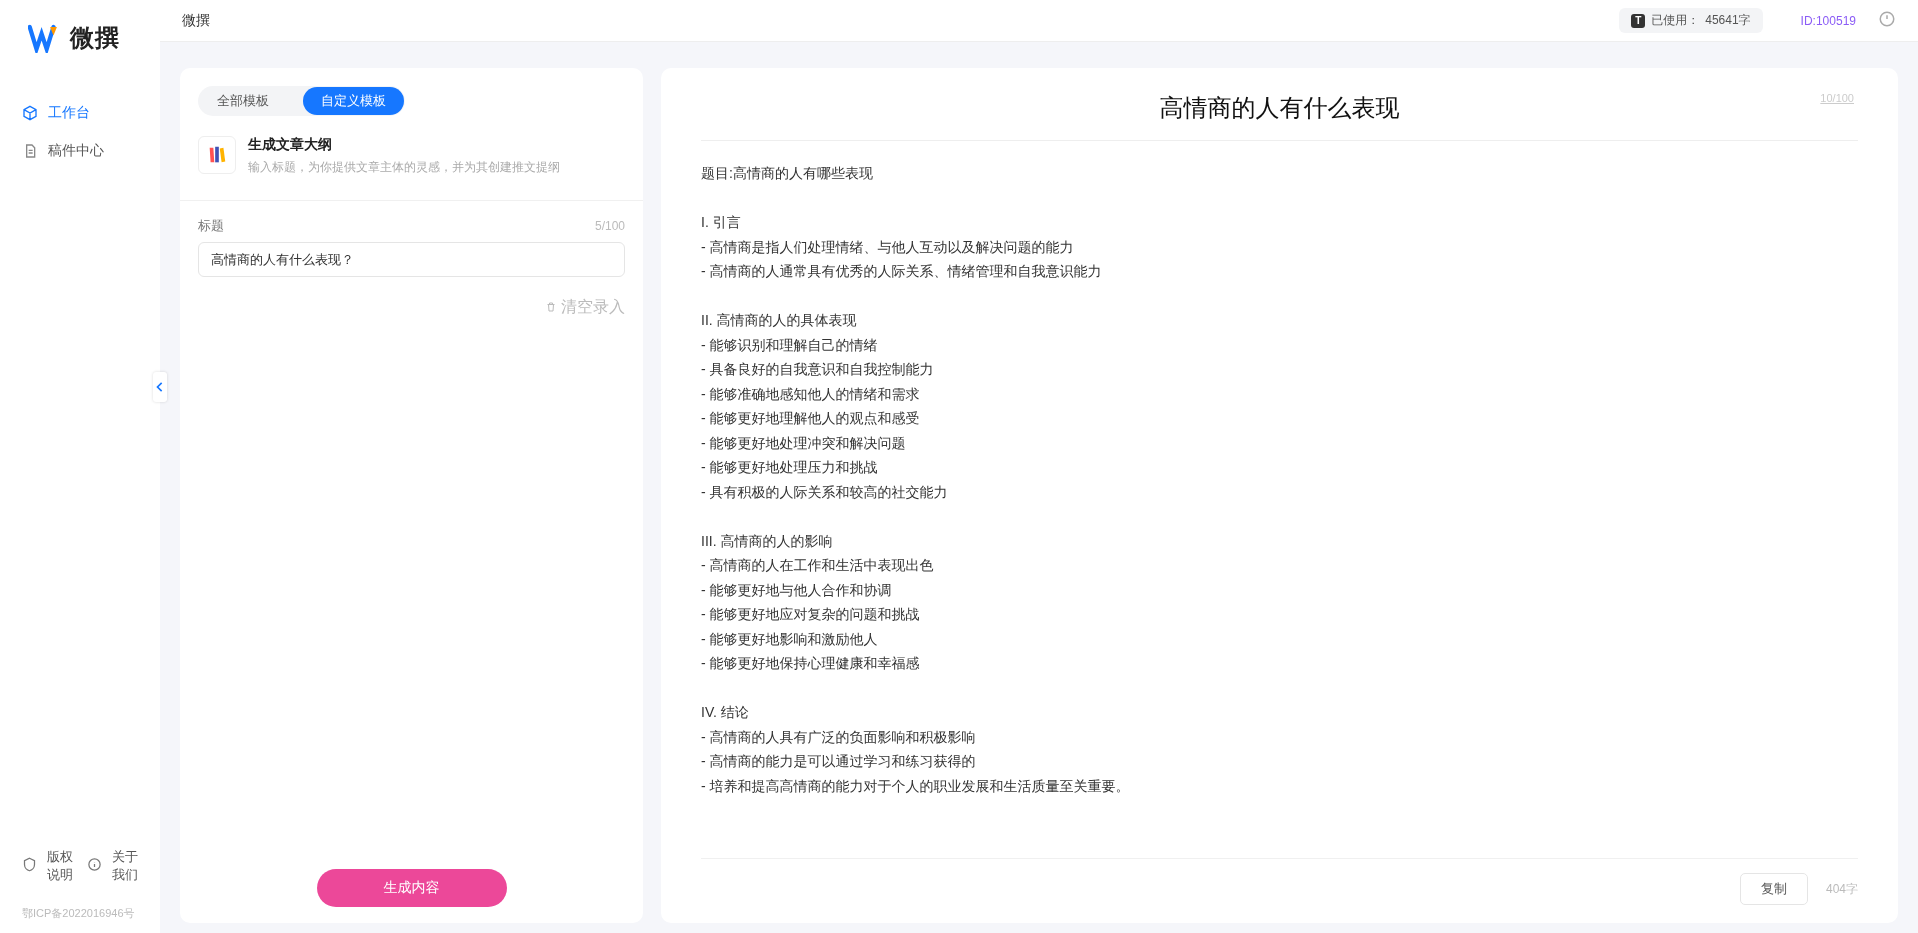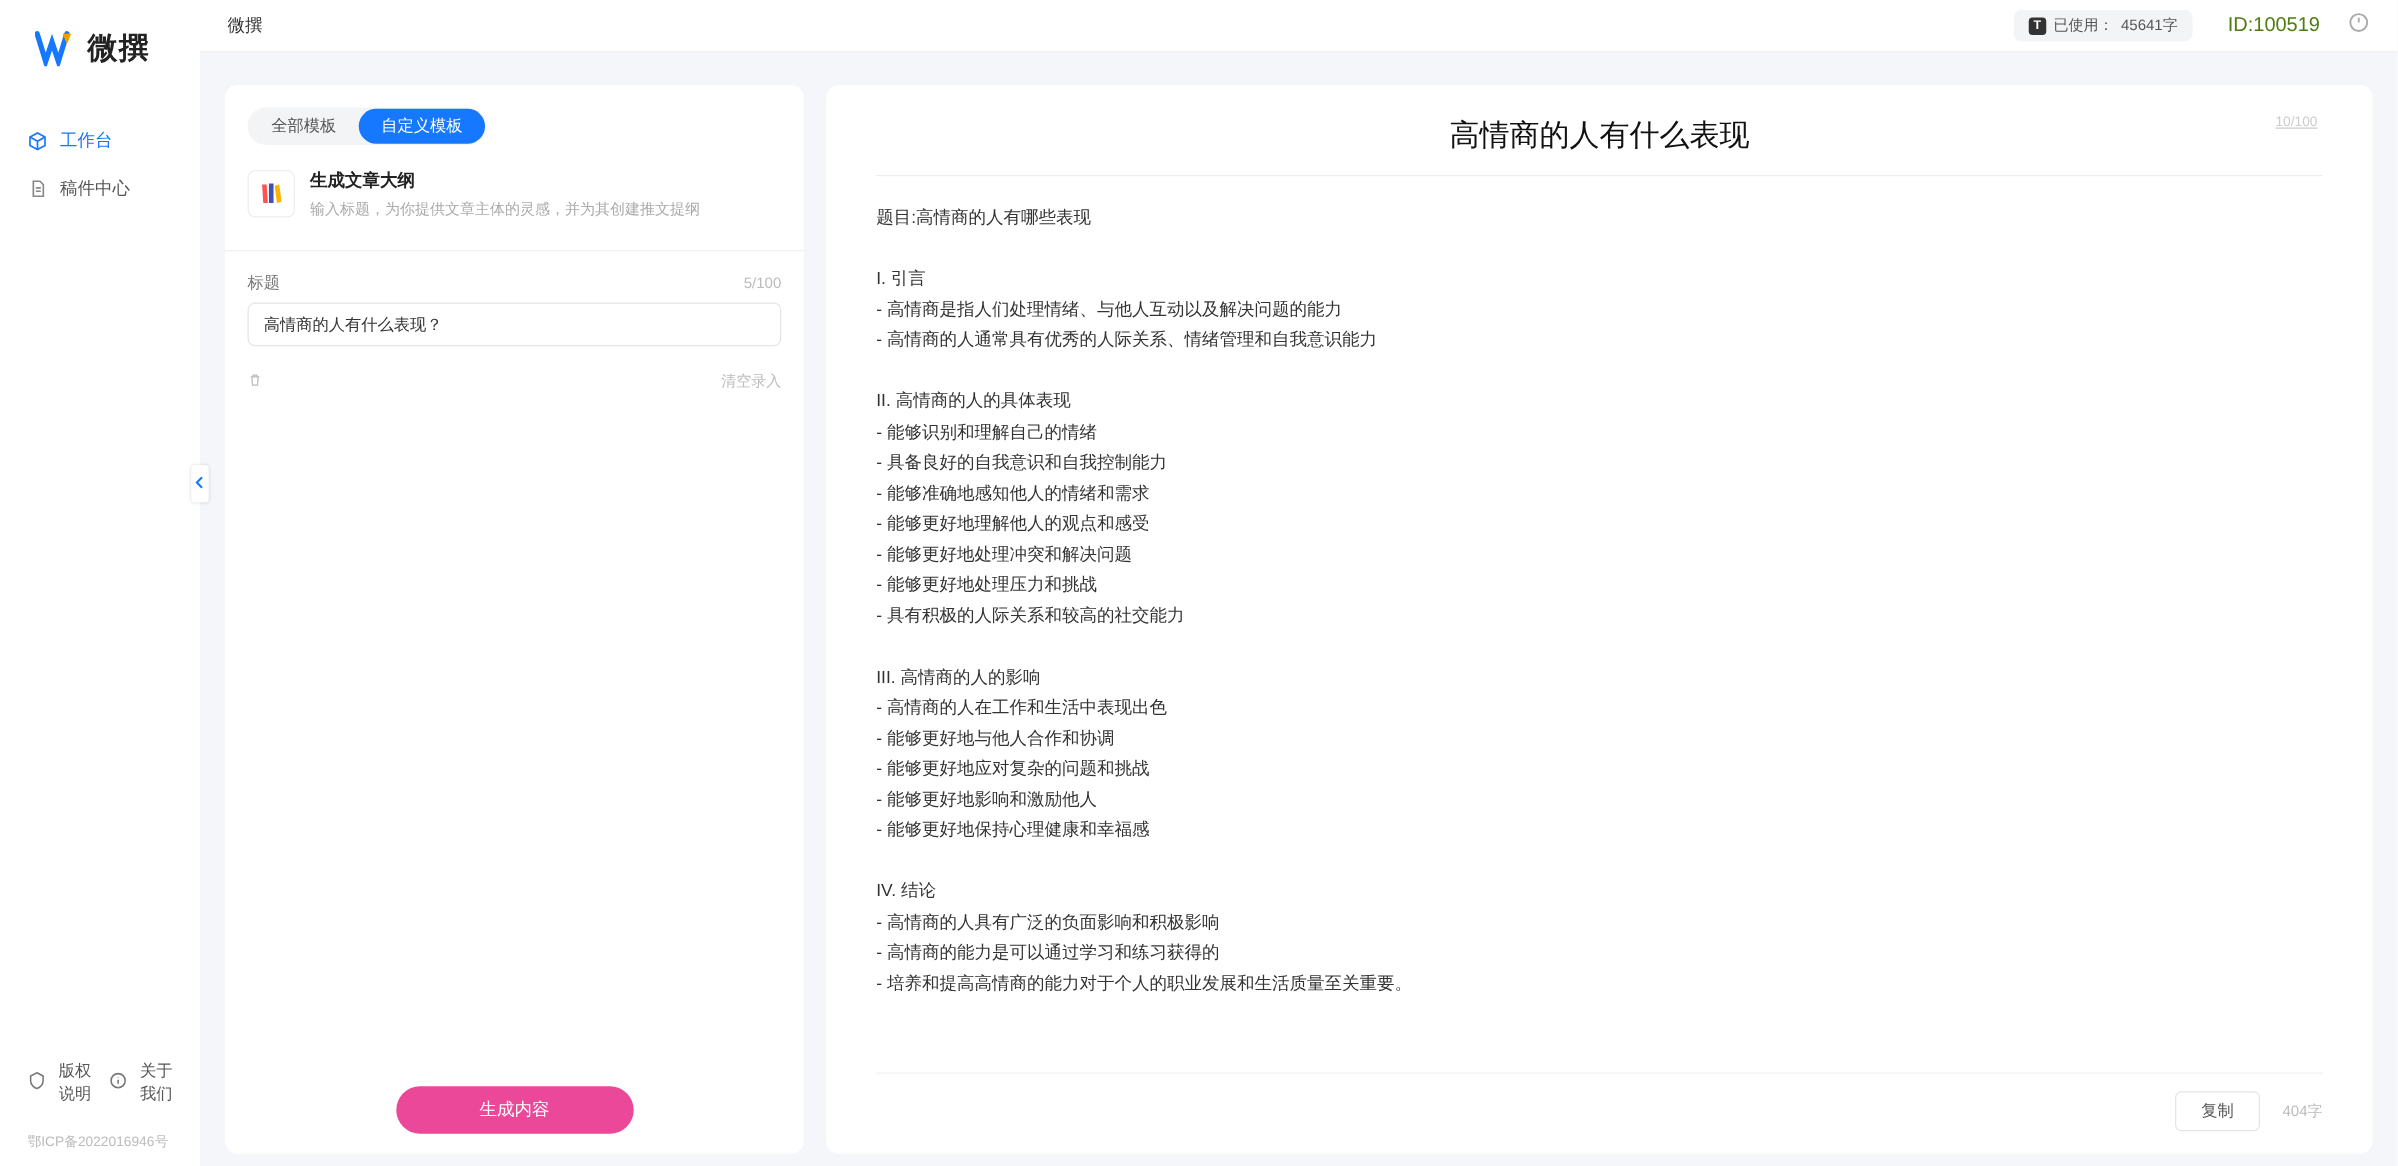--- a/index.html
+++ b/index.html
@@ -18,40 +18,40 @@
     .btm-item { display: flex; align-items: center; gap: 10px; font-size: 13px; color: #555; cursor: pointer; }
     .icp { font-size: 11px; color: #bbb; padding-left: 22px; margin-top: 12px; }
     .collapse-tab { position: absolute; right: -7px; top: 372px; width: 14px; height: 30px; background: #fff; border-radius: 3px; box-shadow: 0 0 3px rgba(0,0,0,0.15); display: flex; align-items: center; justify-content: center; cursor: pointer; }
     
     
     .main { flex: 1; display: flex; flex-direction: column; }
     .topbar { height: 42px; background: #fff; display: flex; align-items: center; padding: 0 22px; border-bottom: 1px solid #eee; }
     .topbar-title { font-size: 14px; color: #333; flex: 1; }
     .usage-pill { display: flex; align-items: center; gap: 6px; background: #f3f4f6; border-radius: 6px; padding: 4px 12px; font-size: 12px; color: #555; margin-right: 28px; }
     .usage-pill .usage-icon { width: 14px; height: 14px; background: #333; color: #fff; border-radius: 3px; font-size: 10px; display: flex; align-items: center; justify-content: center; font-weight: bold; }
-    .topbar-id { font-size: 16px; color: #4d7c0f; margin-right: 22px; }
+    .topbar-id { font-size: 12px; color: #8b5cf6; margin-right: 22px; margin-left: 10px; }
     .power { color: #aaa; cursor: pointer; }
     
     .content { flex: 1; display: flex; gap: 18px; padding: 26px 20px 10px 20px; overflow: hidden; }
     
     
     .panel-left { width: 463px; background: #fff; border-radius: 10px; display: flex; flex-direction: column; padding: 18px 18px 16px 18px; }
-    .tabs { display: flex; background: #f3f4f6; border-radius: 20px; width: fit-content; margin-bottom: 20px; padding: 1px;}
+    .tabs { display: flex; background: #f3f4f6; border-radius: 20px; width: fit-content; margin-bottom: 20px; padding: 1px; gap: 16px;}
     .tab { padding: 5px 18px; font-size: 13px; border-radius: 20px; cursor: pointer; color: #555; }
     .tab.active { background: #1677ff; color: #fff; }
     .template-row { display: flex; align-items: flex-start; gap: 12px; margin-bottom: 22px; }
     .template-icon { width: 38px; height: 38px; border: 1px solid #eee; border-radius: 6px; display: flex; align-items: center; justify-content: center; font-size: 18px; }
     .template-title { font-size: 14px; font-weight: 600; color: #222; margin-bottom: 5px; }
     .template-desc { font-size: 12px; color: #aaa; }
     .divider { border: none; border-top: 1px solid #f0f0f0; margin: 2px -18px 16px -18px; }
     .field-row { display: flex; justify-content: space-between; align-items: center; margin-bottom: 7px; }
     .field-label { font-size: 13px; color: #777; }
     .field-counter { font-size: 12px; color: #bbb; }
     .text-input { width: 100%; border: 1px solid #e5e5e5; border-radius: 6px; padding: 9px 12px; font-size: 13px; color: #333; outline: none; }
-    .clear-link { display: flex; align-items: center; justify-content: space-between; gap: 4px; font-size: 12px; color: #bbb; margin-top: 20px; cursor: pointer; }
+    .clear-link { display: flex; align-items: center; justify-content: flex-end; gap: 4px; font-size: 16px; color: #bbb; margin-top: 20px; cursor: pointer; }
     .panel-left-spacer { flex: 1; }
     .generate-btn { width: 190px; align-self: center; background: #ec4899; color: #fff; border: none; border-radius: 20px; padding: 10px 0; font-size: 14px; cursor: pointer; }
     
     
     .panel-right { flex: 1; background: #fff; border-radius: 10px; display: flex; flex-direction: column; padding: 24px 40px 18px 40px; overflow: hidden; }
     .output-header { display: flex; align-items: baseline; justify-content: center; position: relative; margin-bottom: 10px; }
     .output-title { font-size: 24px; font-family: Liberation Serif, serif; color: #111; text-align: center; }
     .output-counter { position: absolute; right: 4px; font-size: 11px; color: #ccc; text-decoration: underline; }
     .header-divider { border: none; border-top: 1px solid #eee; margin: 6px 0 20px 0; }
     .output-body { flex: 1; font-size: 14px; line-height: 1.75; color: #333; white-space: pre-line; overflow-y: auto; }

